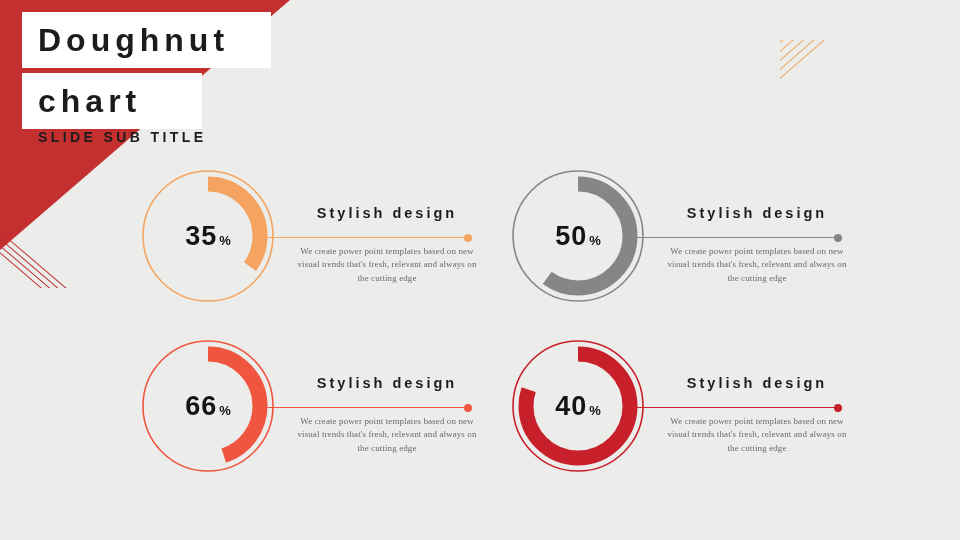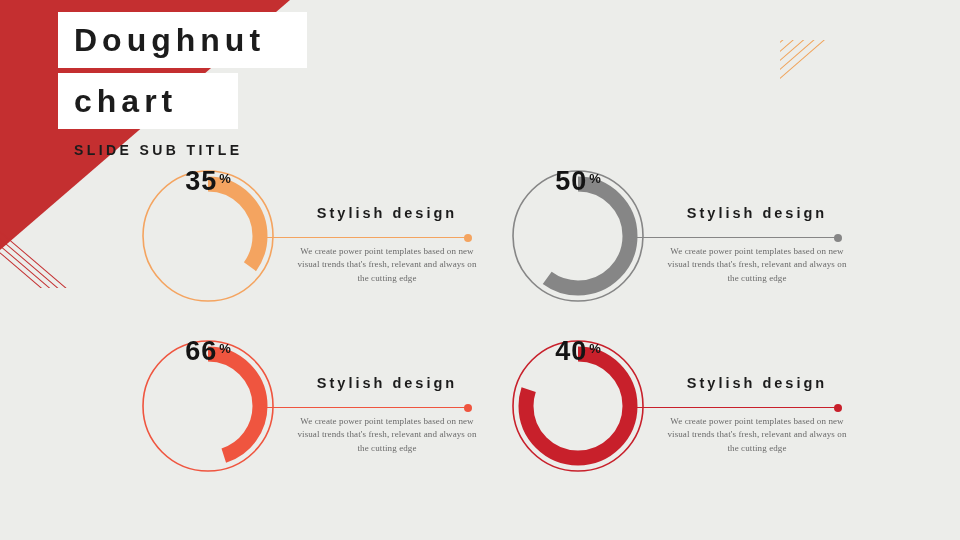--- a/index.html
+++ b/index.html
@@ -71,21 +71,20 @@
     transform-origin: left center;
     transform: rotate(-41deg);
   }
 
   
   .title-block {
     position: absolute;
     left: 0;
     top: 0;
     z-index: 5;
-    padding-left: 36px;
   }
   .title-line {
     display: block;
     background: #ffffff;
     color: #1c1c1c;
     font-size: 32px;
     font-weight: bold;
     letter-spacing: 5px;
     line-height: 1;
     white-space: nowrap;
@@ -97,21 +96,20 @@
   }
   .title-line.l2 {
     margin-left: 22px;
     margin-top: 5px;
     padding: 12px 42px 12px 16px;
     width: 122px;
   }
   .subtitle {
     display: block;
     margin-left: 38px;
-    margin-top: 13px;
     font-size: 14px;
     font-weight: bold;
     letter-spacing: 3.4px;
     color: #1c1c1c;
     white-space: nowrap;
   }
 
   
   .charts {
     position: absolute;
@@ -138,21 +136,21 @@
     height: 136px;
   }
   .donut svg { display: block; }
   .donut-label {
     position: absolute;
     left: 0;
     top: 0;
     width: 136px;
     height: 136px;
     display: flex;
-    align-items: flex-start;
+    align-items: center;
     justify-content: center;
     pointer-events: none;
   }
   .donut-value {
     font-size: 27px;
     font-weight: bold;
     color: #141414;
     letter-spacing: 1px;
     line-height: 1;
   }

